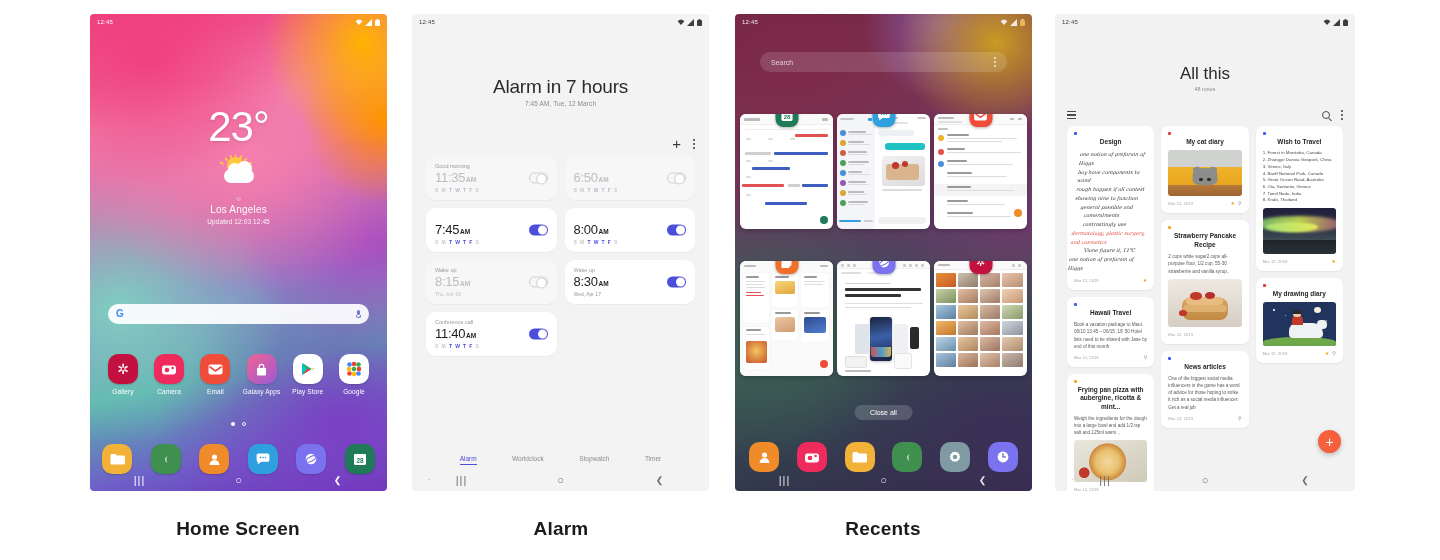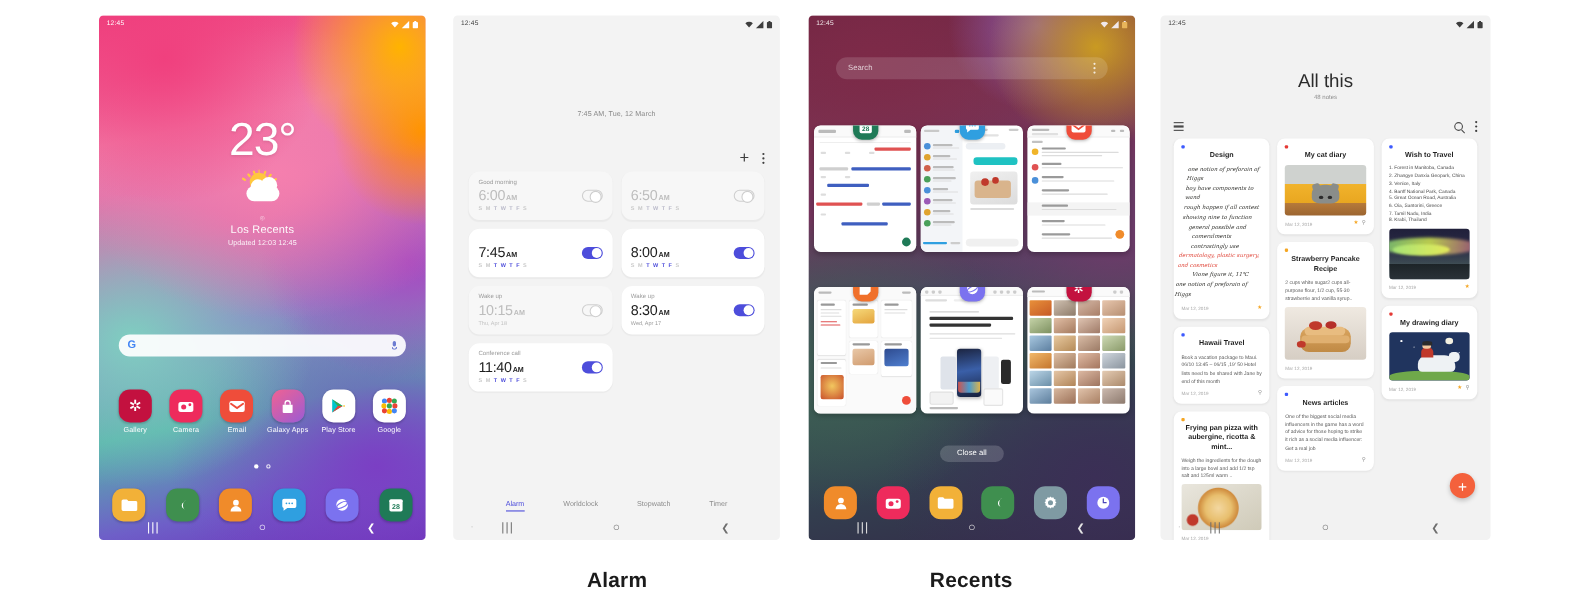--- a/index.html
+++ b/index.html
@@ -227,21 +227,21 @@
           <i style="left:8px;  top:0px; transform:rotate(-20deg);"></i>
           <i style="left:12px; top:-1px;"></i>
           <i style="left:16px; top:0px; transform:rotate(20deg);"></i>
           <i style="left:20px; top:2px; transform:rotate(40deg);"></i>
           <i style="left:24px; top:5px; transform:rotate(60deg);"></i>
         </div>
         <div class="wx-sun"></div>
         <div class="wx-cloud"></div>
       </div>
       <div class="wx-dot">⌾</div>
-      <div class="wx-city">Los Recents</div>
+      <div class="wx-city">Los Angeles</div>
       <div class="wx-upd">Updated 12:03 12:45</div>
     </div>
 
     <div class="searchbar">
       <span class="g-logo">G</span>
       <span class="mic">
           <i></i>
           <b></b>
         </span>
     </div>
@@ -352,54 +352,56 @@
           </svg>
       </div>
     </div>
 
     <div class="navbar" style="color:#fff">
       <div class="nb nb-recents">|||</div>
       <div class="nb">○</div>
       <div class="nb" style="font-size:9px">❮</div>
     </div>
   </div>
+  <div class="caption" style="left:88px">Home Screen</div>
 
   <div class="device" id="alarm">
     <div class="statusbar">
       <span>12:45</span>
       <span class="sb-icons">
         <svg class="sb-ico" width="8" height="7" viewBox="0 0 8 7">
             <path d="M4 6 L0.6 2.2 A5 5 0 0 1 7.4 2.2 Z" fill="currentColor"></path>
           </svg>
         <svg class="sb-ico" width="8" height="7" viewBox="0 0 8 7">
             <path d="M7 0 L7 7 L0 7 Z" fill="currentColor"></path>
           </svg>
         <svg class="sb-ico" width="5" height="7" viewBox="0 0 5 7">
             <rect x="1.6" y="0" width="1.8" height="1" fill="currentColor"></rect>
             <rect x="0" y="1" width="5" height="6" rx="1" fill="currentColor"></rect>
           </svg>
       </span>
     </div>
 
+    <div class="al-title">Alarm in 7 hours</div>
     <div class="al-sub">7:45 AM, Tue, 12 March</div>
 
     <div class="al-actions">
       <span class="al-plus">+</span>
       <span class="kebab">
           <i></i>
           <i></i>
           <i></i>
         </span>
     </div>
 
     <div class="al-grid">
 
       <div class="al-card off">
         <div class="al-name">Good morning</div>
-        <div class="al-time"><span>6:00</span><small>AM</small></div>
+        <div class="al-time"><span>11:35</span><small>AM</small></div>
         <div class="al-days">S M <b>T W T F</b> S</div>
         <div class="tgl offsw"></div>
       </div>
 
       <div class="al-card off">
         <div class="al-name"></div>
         <div class="al-time"><span>6:50</span><small>AM</small></div>
         <div class="al-days">S M <b>T W T F</b> S</div>
         <div class="tgl offsw"></div>
       </div>
@@ -413,21 +415,21 @@
 
       <div class="al-card">
         <div class="al-name"></div>
         <div class="al-time"><span>8:00</span><small>AM</small></div>
         <div class="al-days">S M <b>T W T F</b> S</div>
         <div class="tgl on"></div>
       </div>
 
       <div class="al-card off">
         <div class="al-name">Wake up</div>
-        <div class="al-time"><span>10:15</span><small>AM</small></div>
+        <div class="al-time"><span>8:15</span><small>AM</small></div>
         <div class="al-date">Thu, Apr 18</div>
         <div class="tgl offsw"></div>
       </div>
 
       <div class="al-card">
         <div class="al-name">Wake up</div>
         <div class="al-time"><span>8:30</span><small>AM</small></div>
         <div class="al-date">Wed, Apr 17</div>
         <div class="tgl on"></div>
       </div>

